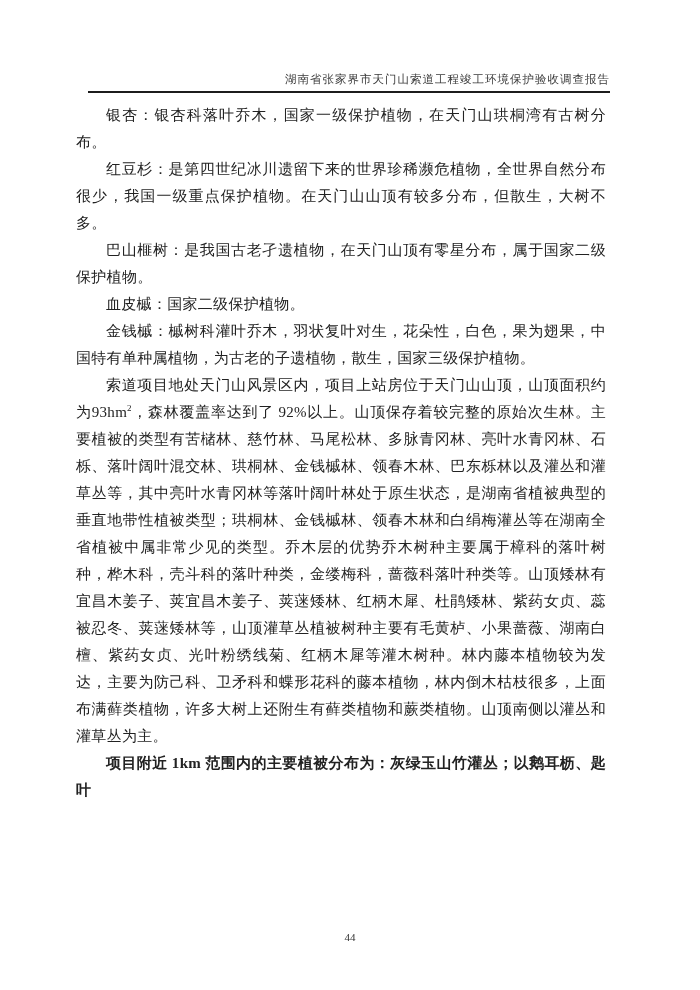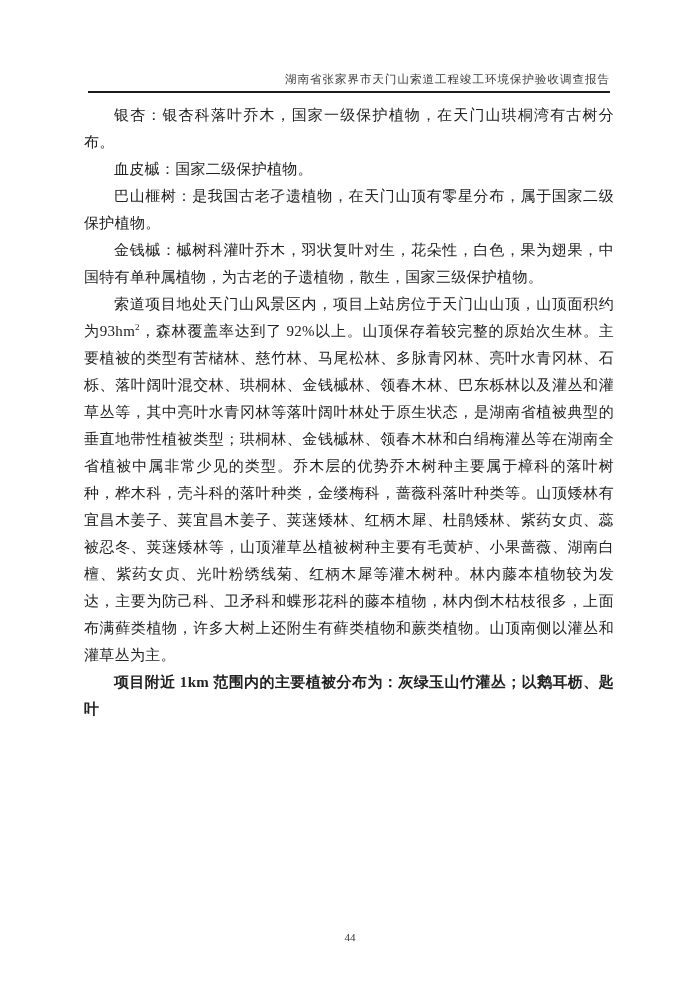--- a/index.html
+++ b/index.html
@@ -31,21 +31,21 @@
     position: absolute;
     top: 75px;
     left: 88px;
     width: 522px;
     height: 2px;
     background: #1c1c1c;
   }
   .content {
     position: absolute;
     top: 86px;
-    left: 84px;
+    left: 76px;
     width: 530px;
     font-size: 15px;
     line-height: 27px;
     text-align: justify;
     color: #222222;
     letter-spacing: 0.3px;
   }
   .content p {
     margin: 0;
     text-indent: 2em;
@@ -73,22 +73,23 @@
 <body>
 
 <div class="page">
 
   <div class="running-header">湖南省张家界市天门山索道工程竣工环境保护验收调查报告</div>
 
   <div class="header-rule"></div>
 
   <div class="content">
       <p><span>银杏：银杏科落叶乔木，国家一级保护植物，在天门山珙桐湾有古树分布。</span></p>
+      <p><span>红豆杉：是第四世纪冰川遗留下来的世界珍稀濒危植物，全世界自然分布很少，我国一级重点保护植物。在天门山山顶有较多分布，但散生，大树不多。</span></p>
+      <p><span>巴山榧树：是我国古老孑遗植物，在天门山顶有零星分布，属于国家二级保护植物。</span></p>
       <p><span>血皮槭：国家二级保护植物。</span></p>
-      <p><span>巴山榧树：是我国古老孑遗植物，在天门山顶有零星分布，属于国家二级保护植物。</span></p>
       <p><span>金钱槭：槭树科灌叶乔木，羽状复叶对生，花朵性，白色，果为翅果，中国特有单种属植物，为古老的子遗植物，散生，国家三级保护植物。</span></p>
       <p><span>索道项目地处天门山风景区内，项目上站房位于天门山山顶，山顶面积约为93hm</span><sup>2</sup><span>，森林覆盖率达到了 92%以上。山顶保存着较完整的原始次生林。主要植被的类型有苦槠林、慈竹林、马尾松林、多脉青冈林、亮叶水青冈林、石栎、落叶阔叶混交林、珙桐林、金钱槭林、领春木林、巴东栎林以及灌丛和灌草丛等，其中亮叶水青冈林等落叶阔叶林处于原生状态，是湖南省植被典型的垂直地带性植被类型；珙桐林、金钱槭林、领春木林和白绢梅灌丛等在湖南全省植被中属非常少见的类型。乔木层的优势乔木树种主要属于樟科的落叶树种，桦木科，壳斗科的落叶种类，金缕梅科，蔷薇科落叶种类等。山顶矮林有宜昌木姜子、荚宜昌木姜子、荚蒾矮林、红柄木犀、杜鹃矮林、紫药女贞、蕊被忍冬、荚蒾矮林等，山顶灌草丛植被树种主要有毛黄栌、小果蔷薇、湖南白檀、紫药女贞、光叶粉绣线菊、红柄木犀等灌木树种。林内藤本植物较为发达，主要为防己科、卫矛科和蝶形花科的藤本植物，林内倒木枯枝很多，上面布满藓类植物，许多大树上还附生有藓类植物和蕨类植物。山顶南侧以灌丛和灌草丛为主。</span></p>
       <p class="underline-bold"><span>项目附近 1km 范围内的主要植被分布为：灰绿玉山竹灌丛；以鹅耳枥、匙叶</span></p>
     </div>
 
   <div class="page-number">44</div>
 
 </div>
 
 </body></html>

